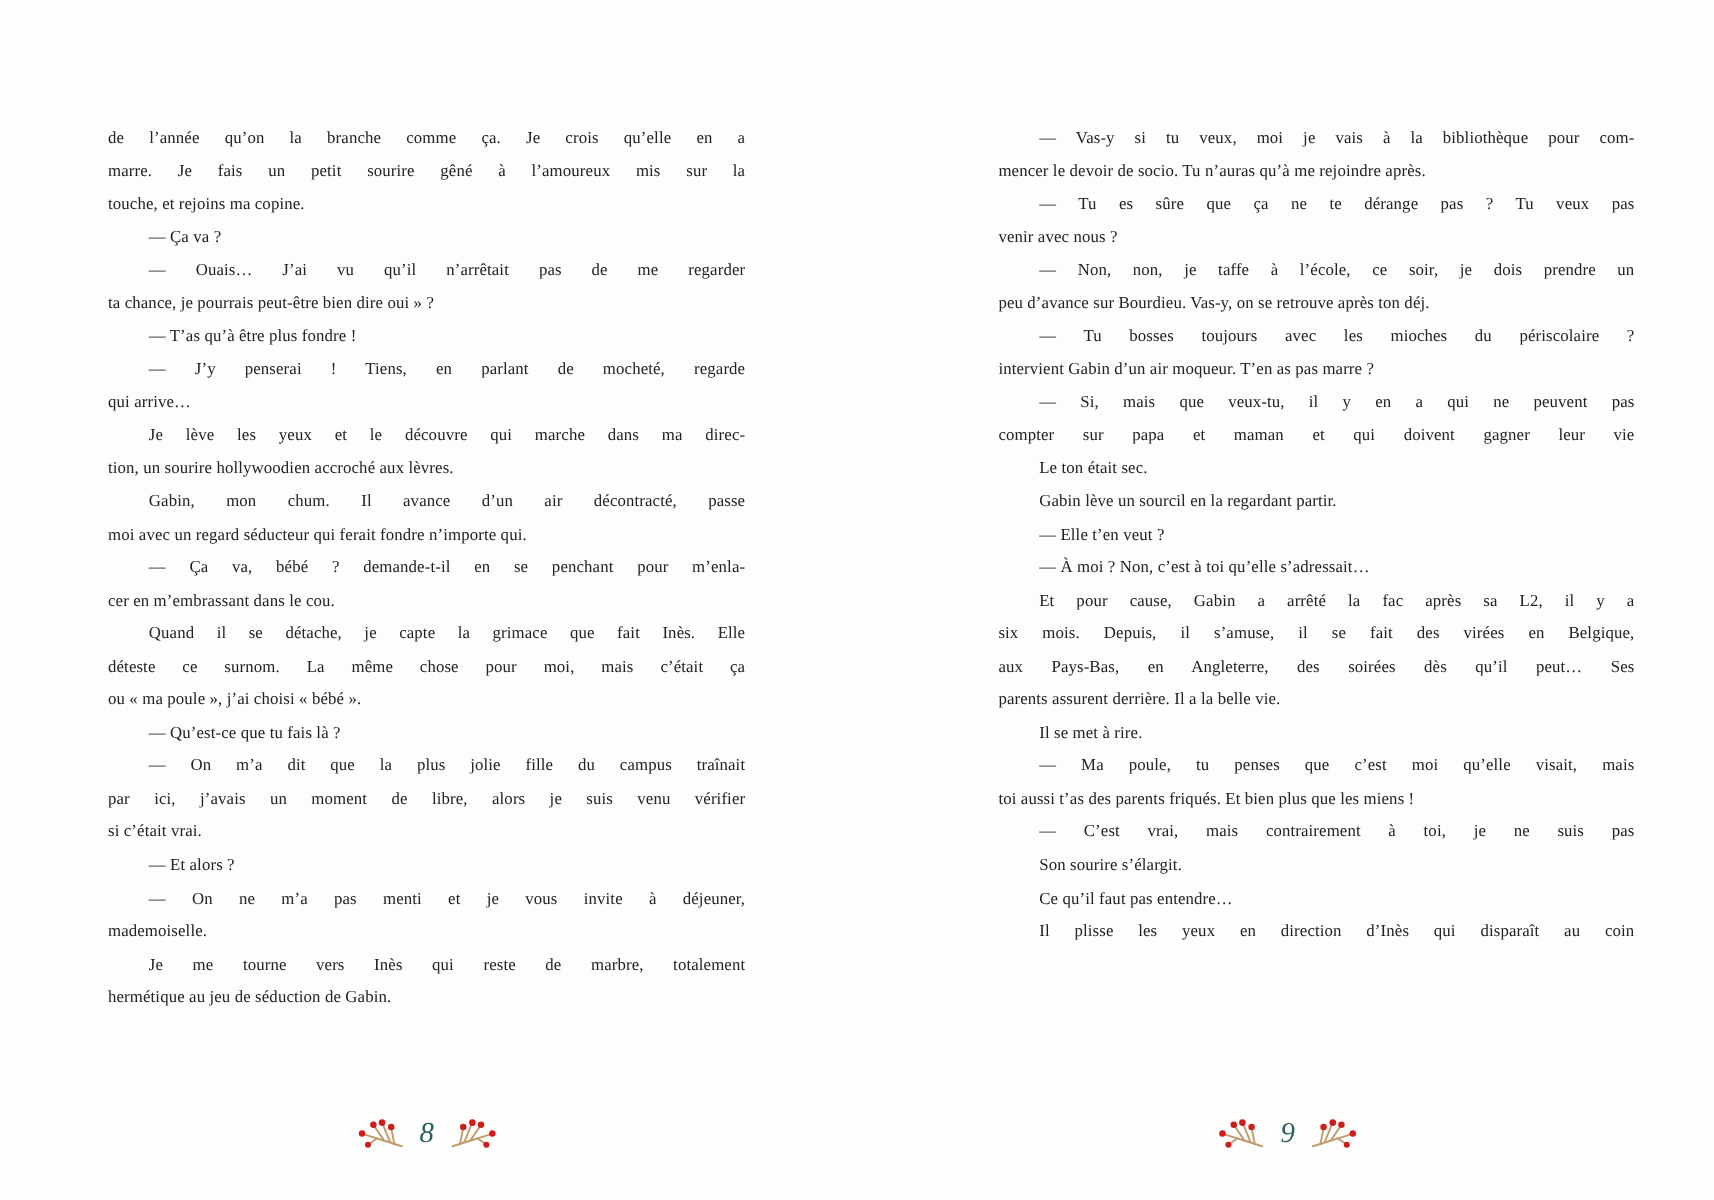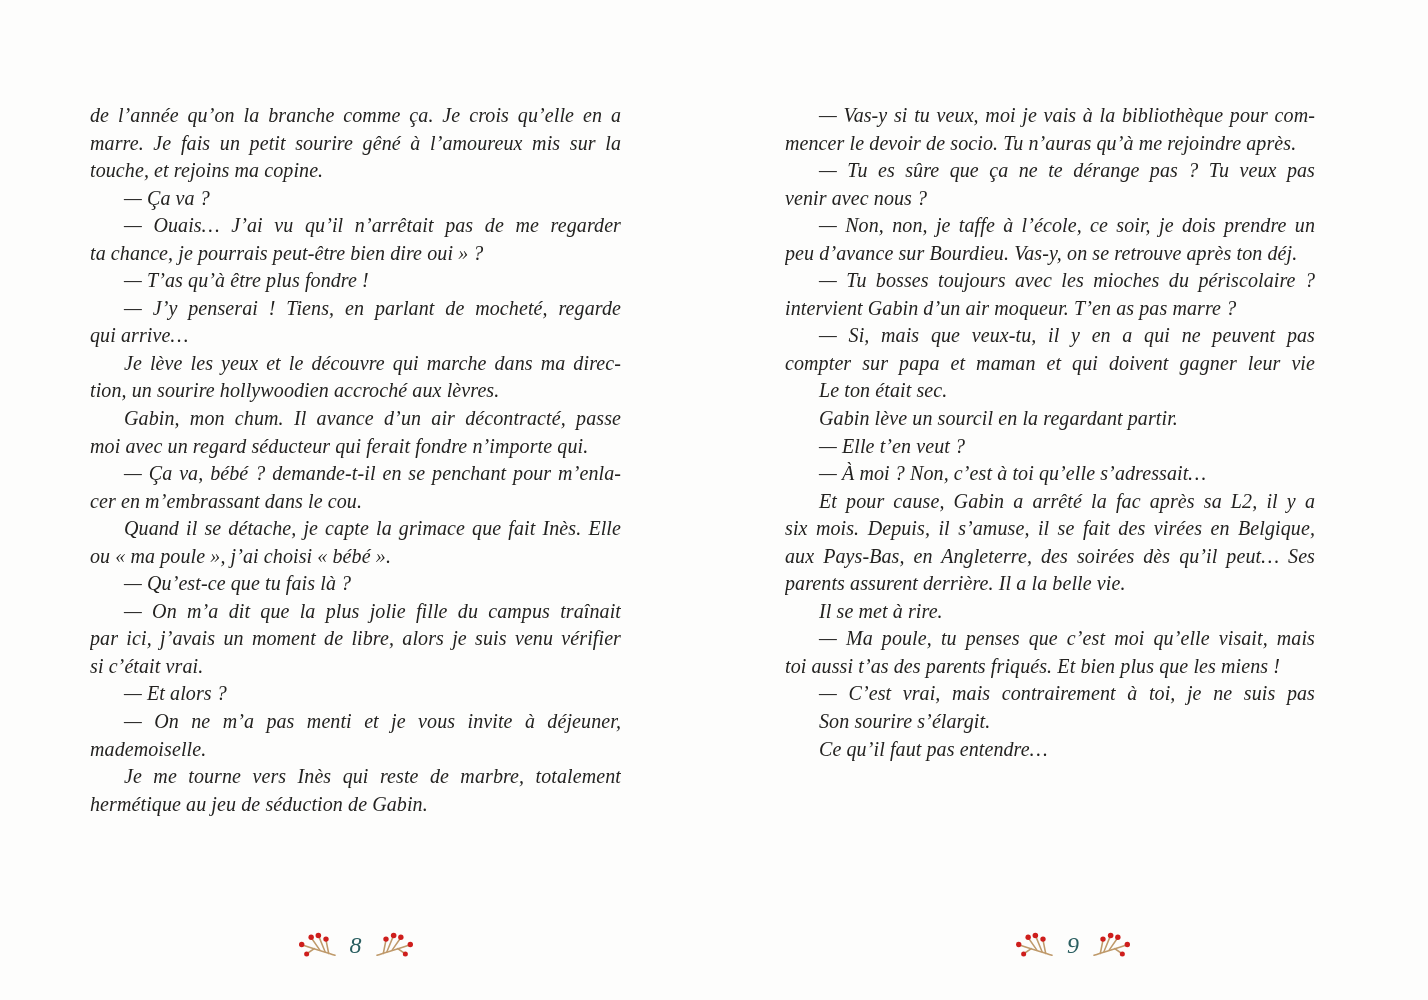--- a/index.html
+++ b/index.html
@@ -14,31 +14,30 @@
   body { background: var(--bg); overflow: hidden; }
   .spread {
     position: relative;
     width: 1428px;
     height: 1000px;
     font-family: "Liberation Serif", serif;
     color: var(--ink);
   }
   .text-block { position: absolute; top: 102px; }
   .page-left  .text-block { left: 90px;  width: 531px; }
-  .page-right .text-block { left: 785px; width: 530px; }
+  .page-right .text-block { left: 832px; width: 530px; }
   .line {
-    font-size: 20px;
+    font-size: 14px;
     line-height: 27.55px;
     height: 27.55px;
     overflow: hidden;
     text-align: justify;
     text-align-last: justify;
     letter-spacing: 0.1px;
     white-space: normal;
-    font-style: italic;
   }
   .line.last { text-align-last: left; }
   .line.indent { text-indent: 34px; }
   .folio-row {
     position: absolute;
     top: 931px;
     display: flex;
     align-items: center;
     justify-content: center;
     gap: 11px;
@@ -78,20 +77,21 @@
         <div class="line indent last">— T’as qu’à être plus fondre !</div>
         <div class="line indent">— J’y penserai ! Tiens, en parlant de mocheté, regarde</div>
         <div class="line last">qui arrive…</div>
         <div class="line indent">Je lève les yeux et le découvre qui marche dans ma direc-</div>
         <div class="line last">tion, un sourire hollywoodien accroché aux lèvres.</div>
         <div class="line indent">Gabin, mon chum. Il avance d’un air décontracté, passe</div>
         <div class="line last">moi avec un regard séducteur qui ferait fondre n’importe qui.</div>
         <div class="line indent">— Ça va, bébé ? demande-t-il en se penchant pour m’enla-</div>
         <div class="line last">cer en m’embrassant dans le cou.</div>
         <div class="line indent">Quand il se détache, je capte la grimace que fait Inès. Elle</div>
+        <div class="line">déteste ce surnom. La même chose pour moi, mais c’était ça</div>
         <div class="line last">ou « ma poule », j’ai choisi « bébé ».</div>
         <div class="line indent last">— Qu’est-ce que tu fais là ?</div>
         <div class="line indent">— On m’a dit que la plus jolie fille du campus traînait</div>
         <div class="line">par ici, j’avais un moment de libre, alors je suis venu vérifier</div>
         <div class="line last">si c’était vrai.</div>
         <div class="line indent last">— Et alors ?</div>
         <div class="line indent">— On ne m’a pas menti et je vous invite à déjeuner,</div>
         <div class="line last">mademoiselle.</div>
         <div class="line indent">Je me tourne vers Inès qui reste de marbre, totalement</div>
         <div class="line last">hermétique au jeu de séduction de Gabin.</div>
@@ -144,20 +144,21 @@
         <div class="line indent">Et pour cause, Gabin a arrêté la fac après sa L2, il y a</div>
         <div class="line">six mois. Depuis, il s’amuse, il se fait des virées en Belgique,</div>
         <div class="line">aux Pays-Bas, en Angleterre, des soirées dès qu’il peut… Ses</div>
         <div class="line last">parents assurent derrière. Il a la belle vie.</div>
         <div class="line indent last">Il se met à rire.</div>
         <div class="line indent">— Ma poule, tu penses que c’est moi qu’elle visait, mais</div>
         <div class="line last">toi aussi t’as des parents friqués. Et bien plus que les miens !</div>
         <div class="line indent">— C’est vrai, mais contrairement à toi, je ne suis pas</div>
         <div class="line indent last">Son sourire s’élargit.</div>
         <div class="line indent last">Ce qu’il faut pas entendre…</div>
+        <div class="line indent">Il plisse les yeux en direction d’Inès qui disparaît au coin</div>
       </div>
     <div class="folio-row">
       <svg class="sprig" width="40" height="27" viewBox="0 0 44 30" aria-hidden="true">
         <path d="M42,27 C30,23 16,19 6,15.5"></path>
         <path d="M25,21 L16,8"></path>
         <path d="M31,23 L24,6"></path>
         <path d="M35,25 L32,10"></path>
         <path d="M19,19.5 L11,25"></path>
         <circle cx="5" cy="15" r="3"></circle>
         <circle cx="15.5" cy="7" r="3"></circle>

